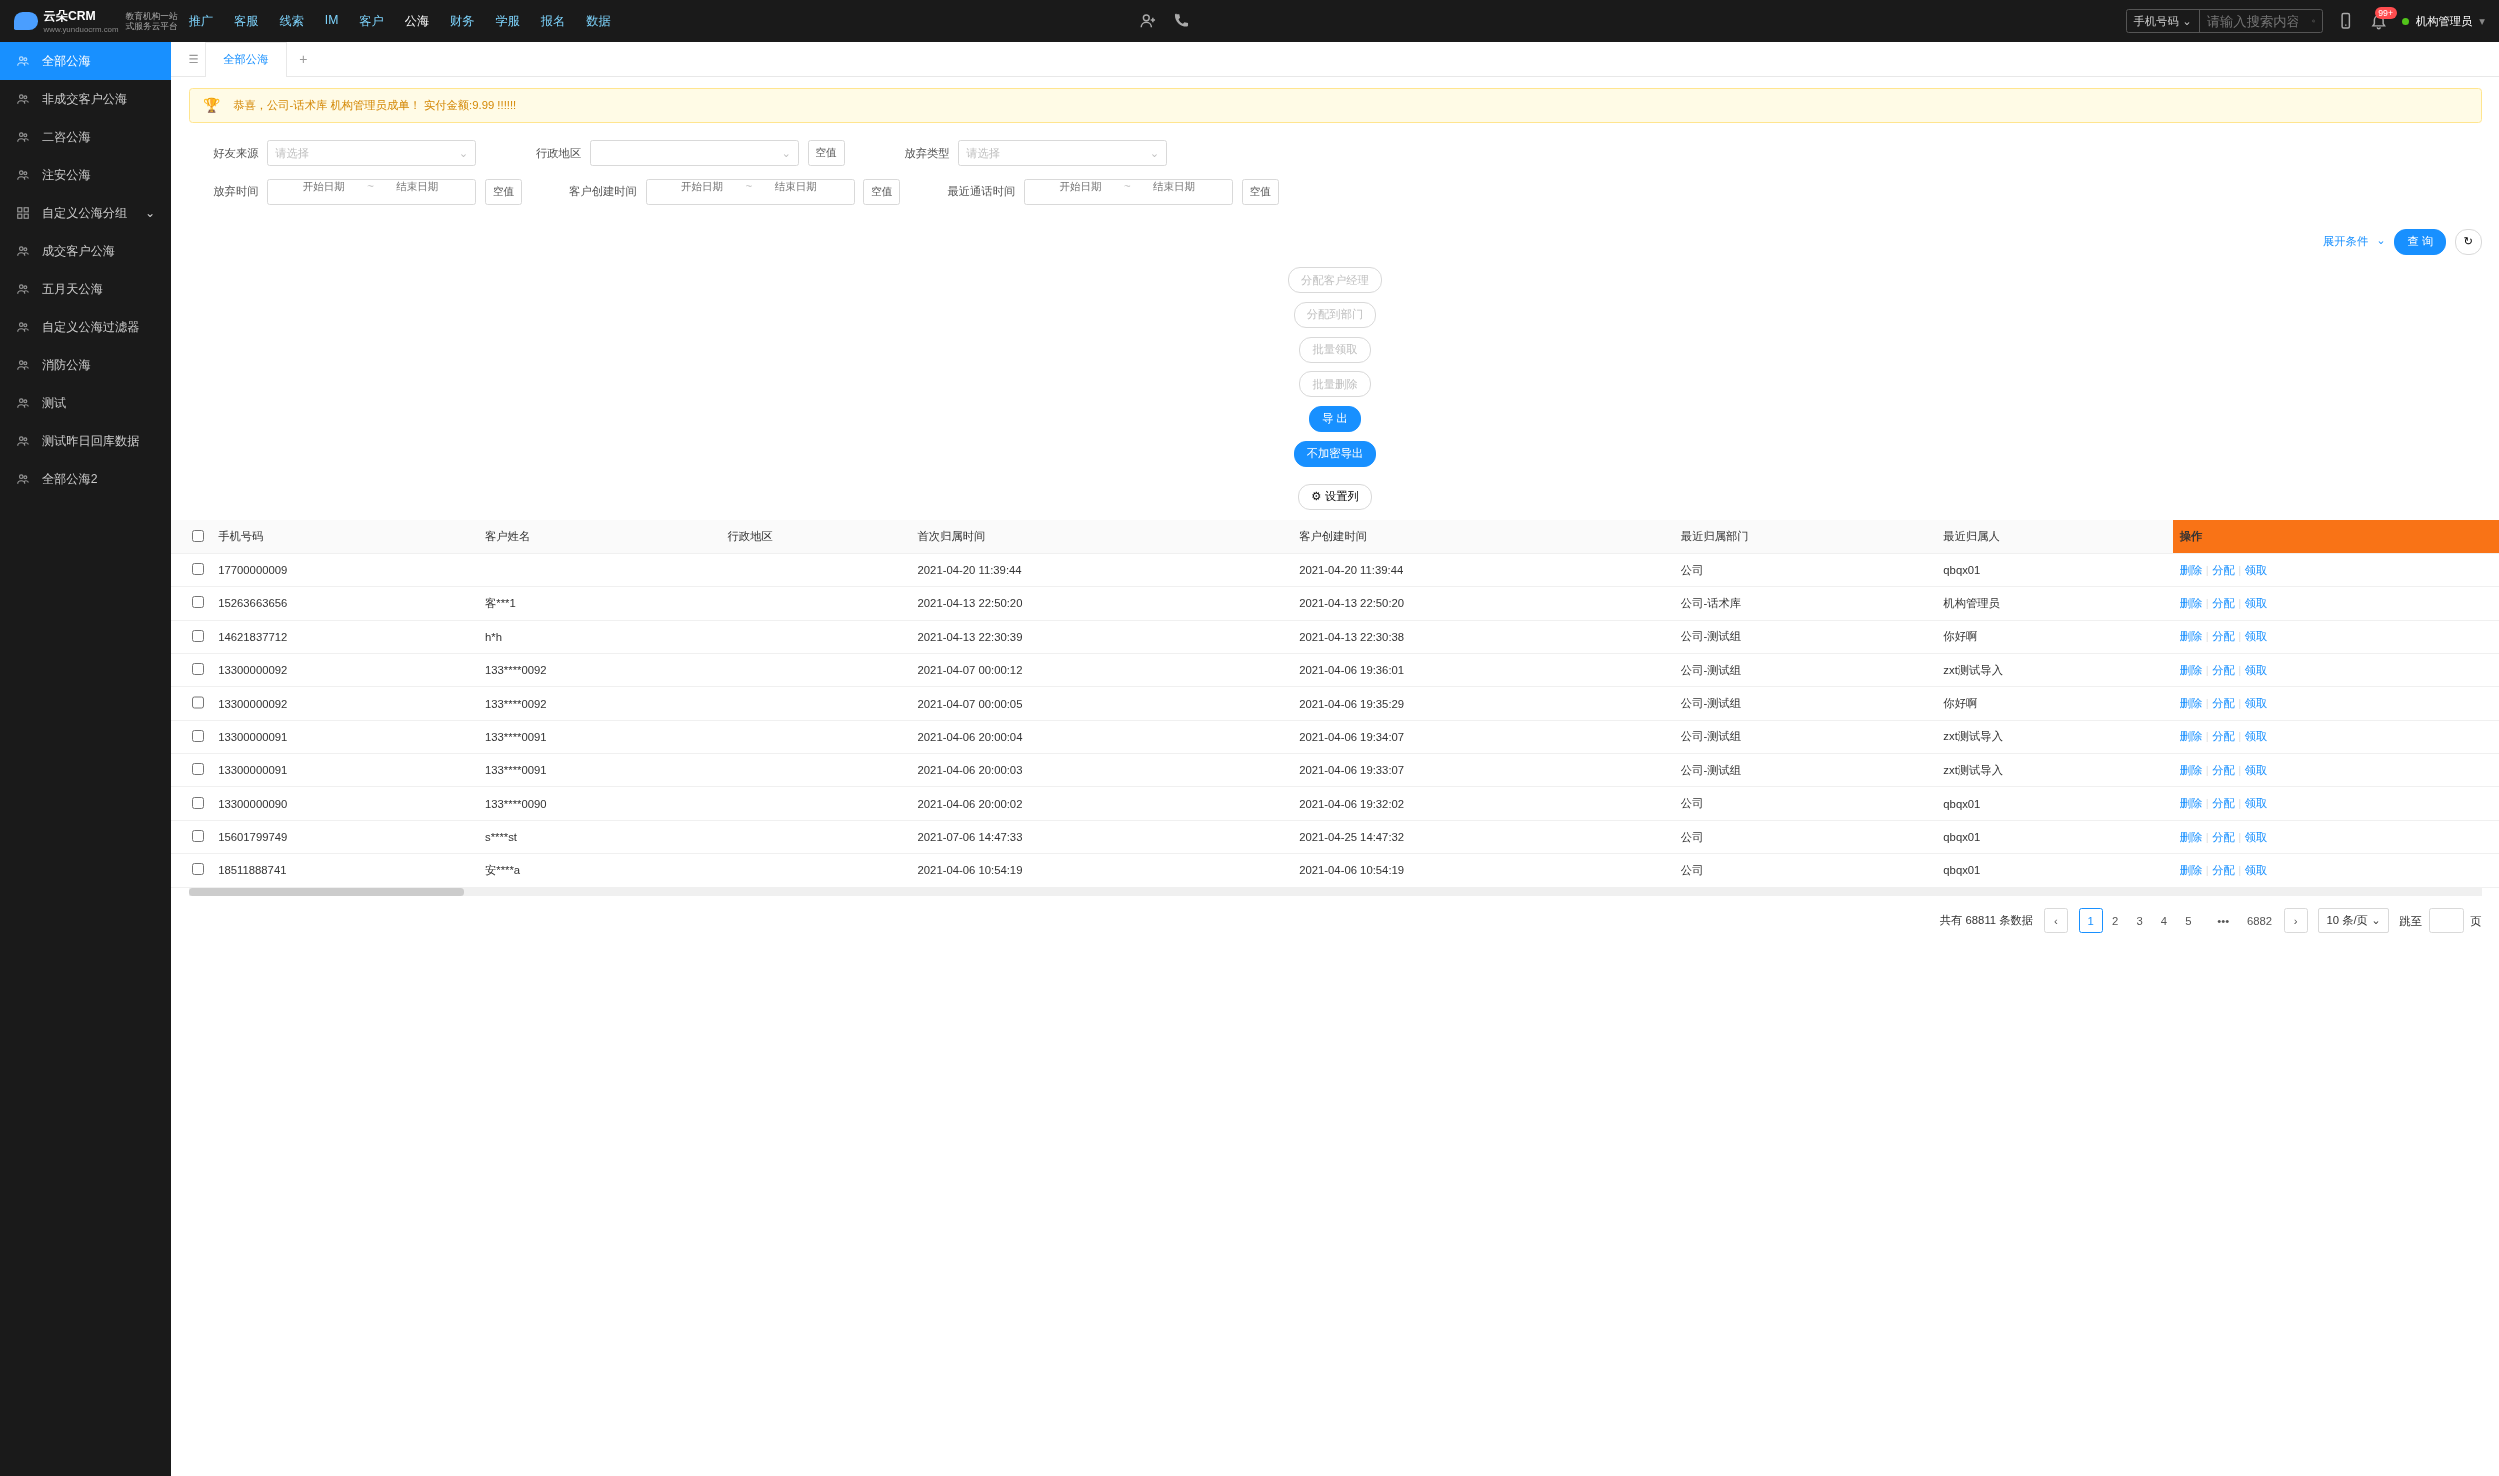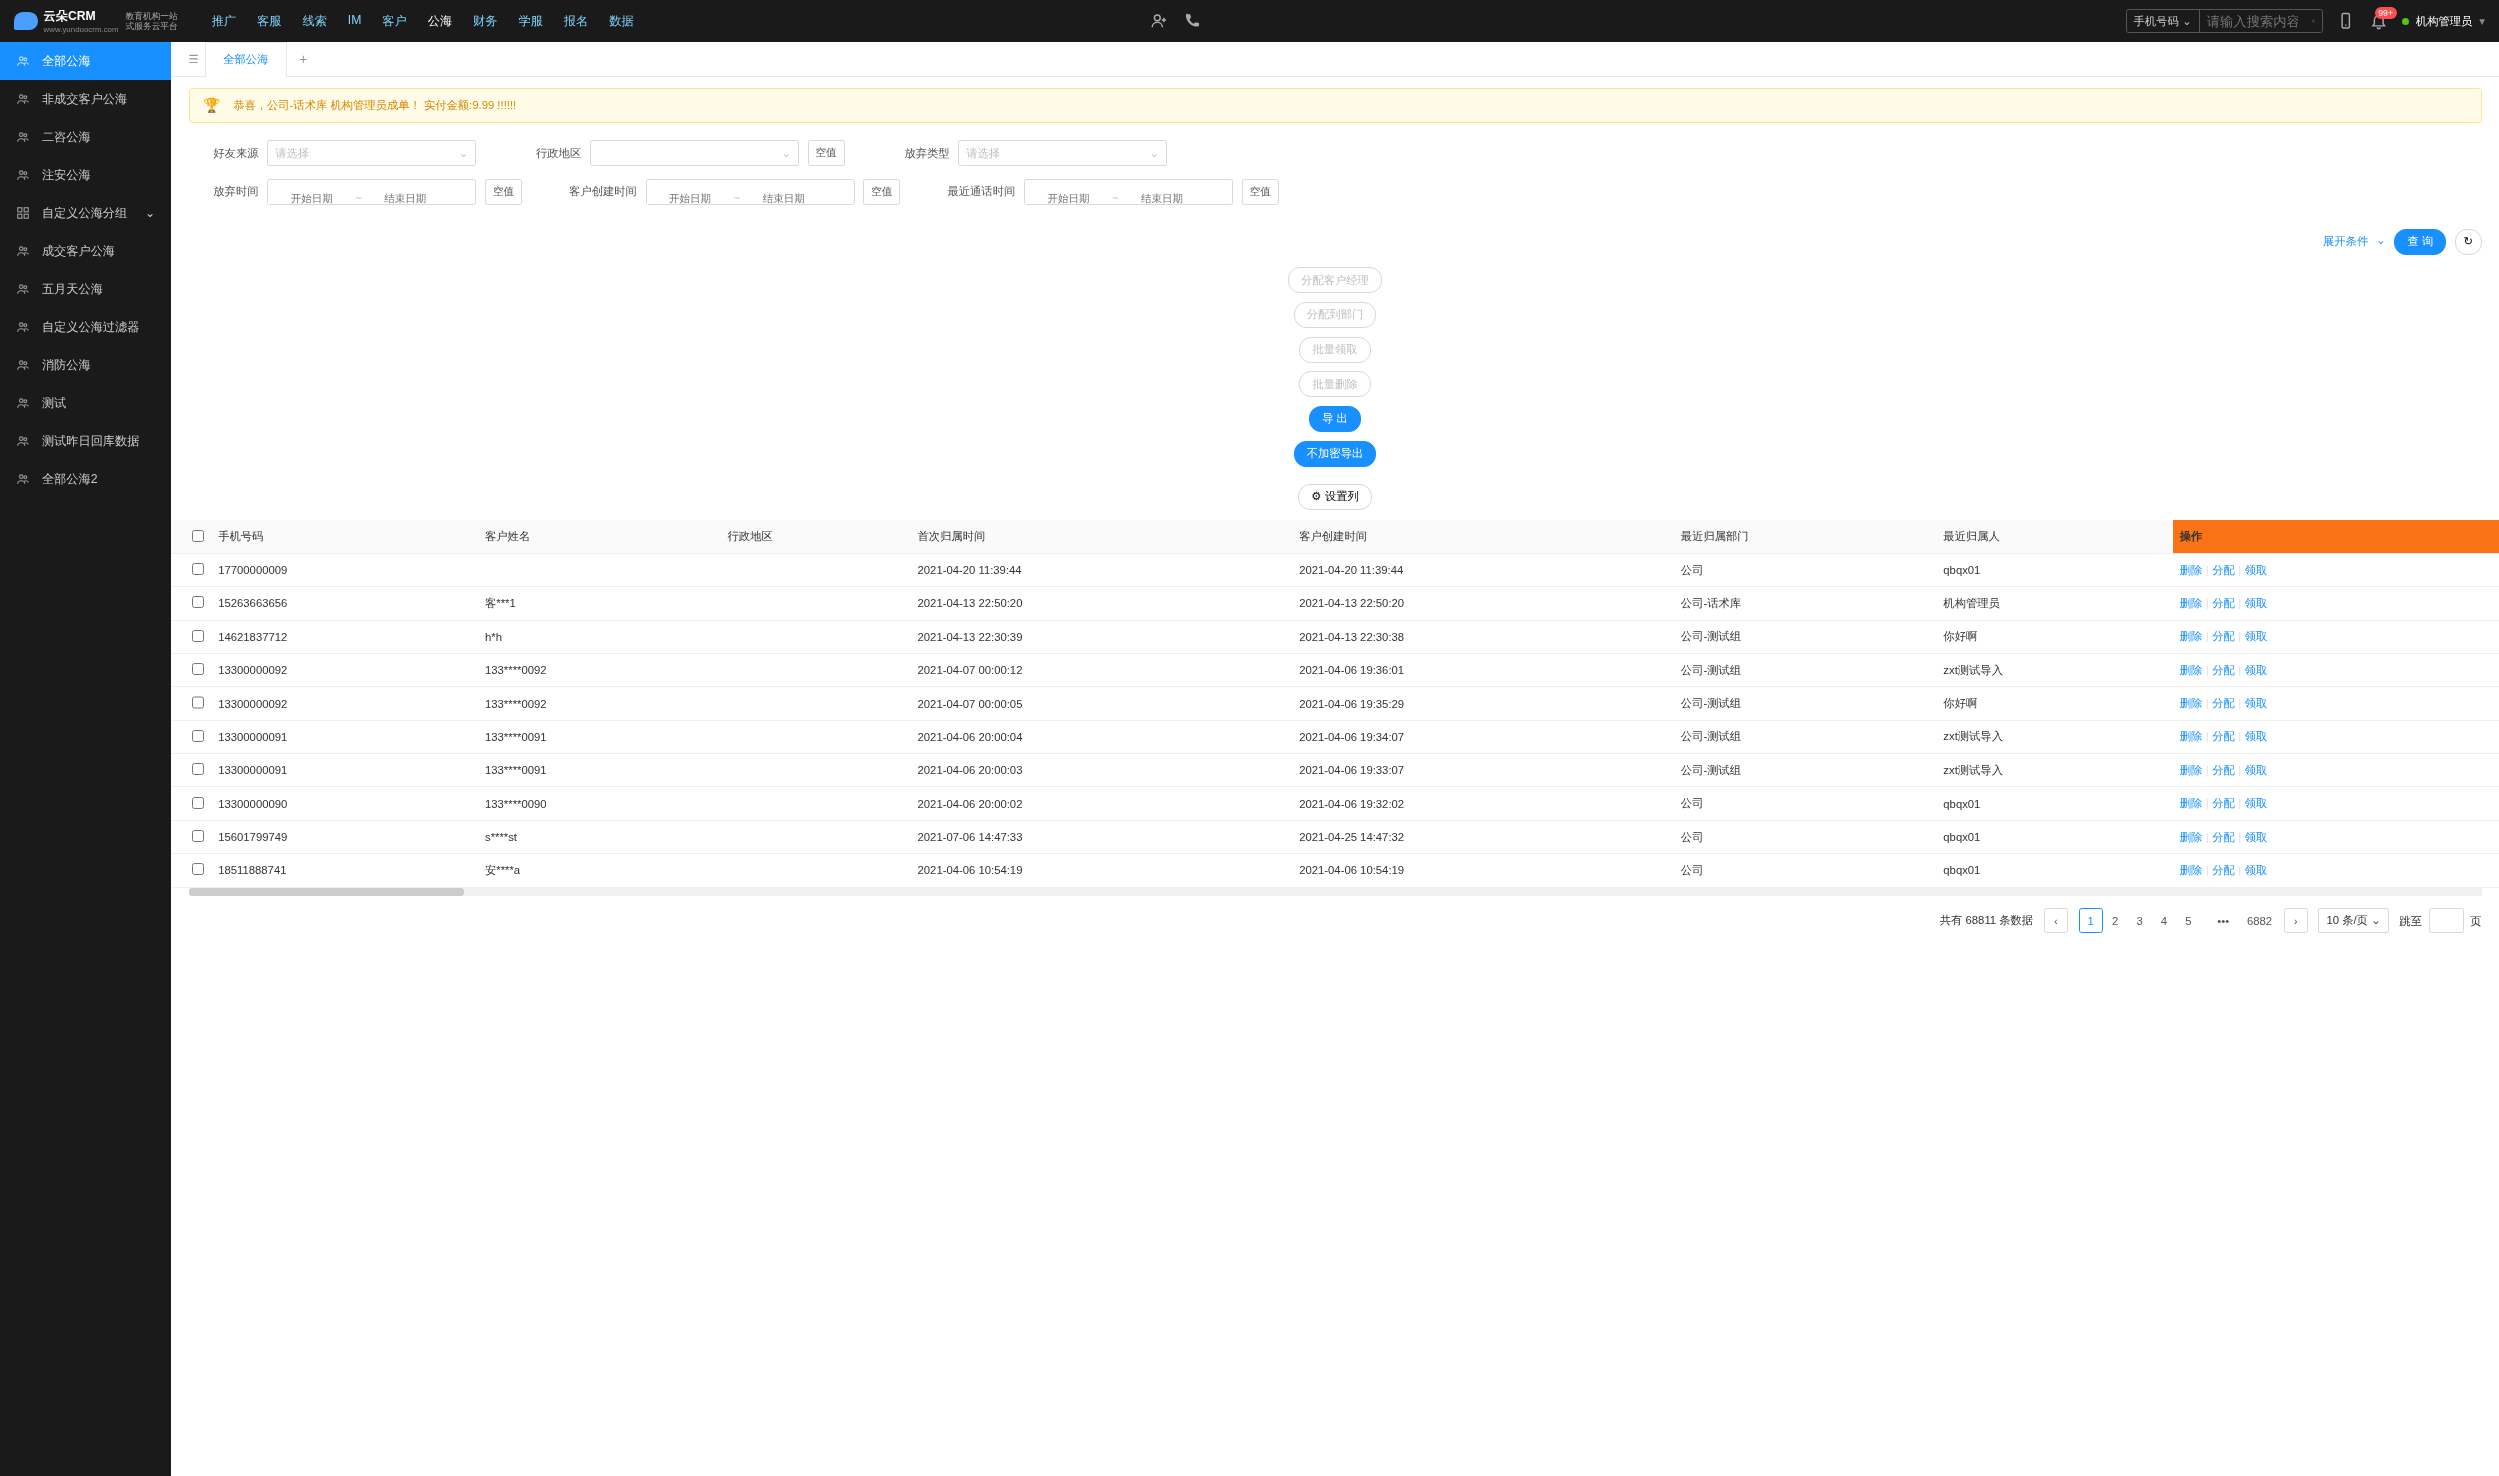--- a/index.html
+++ b/index.html
@@ -1,20 +1,20 @@
 <!DOCTYPE html>
 <html style="font-size:14px"><head>
 <meta charset="utf-8">
 <style>
 * { margin: 0; padding: 0; box-sizing: border-box; }
 body { font-family: -apple-system, "Microsoft YaHei", sans-serif; font-size: 11.3px; color: #333; background: #f5f5f5; }
 
 
 .header { height: 42px; background: #1a1a1a; display: flex; align-items: center; padding: 0 14px; color: #fff; }
-.logo { display: flex; align-items: center; margin-right: 34px; }
+.logo { display: flex; align-items: center; margin-right: 11px; }
 .logo-icon { width: 24.4px; height: 17.5px; background: #4a9eff; border-radius: 8.7px 8.7px 8.7px 1.7px; margin-right: 5.2px; position: relative; }
 .logo-text { font-size: 12.2px; font-weight: bold; }
 .logo-sub { font-size: 8.7px; color: #aaa; margin-left: 7px; line-height: 1.2; }
 .nav { display: flex; gap: 21px; flex: 1; }
 .nav-item { color: #7dd3fc; cursor: pointer; font-size: 12.2px; }
 .nav-item.active { color: #fff; font-weight: 500; }
 .header-icons { display: flex; align-items: center; gap: 15.7px; margin-left: 14px; }
 .icon-btn { width: 17.5px; height: 17.5px; color: #aaa; cursor: pointer; display: flex; align-items: center; justify-content: center; }
 .search-group { display: flex; align-items: center; border: 0.9px solid #555; border-radius: 2.6px; }
 .search-select { padding: 3.5px 7px; color: #ccc; border-right: 0.9px solid #555; font-size: 11.3px; display: flex; align-items: center; gap: 3.5px; }
@@ -46,21 +46,21 @@
 .trophy { color: #faad14; font-size: 14px; }
 
 
 .filters { padding: 7px 17.5px; }
 .filter-row { display: flex; gap: 35px; margin-bottom: 12.2px; }
 .filter-item { display: flex; align-items: center; gap: 8.7px; }
 .filter-label { width: 70px; text-align: right; color: #555; font-size: 11.3px; }
 .filter-label.wide { width: 80px; }
 .select { width: 209px; height: 26px; border: 0.9px solid #d9d9d9; border-radius: 2.6px; padding: 0 7px; display: flex; align-items: center; justify-content: space-between; color: #bfbfbf; cursor: pointer; }
 .select.mid { width: 209px; }
-.date-range { display: flex; align-items: flex-end; border: 0.9px solid #d9d9d9; border-radius: 2.6px; height: 26px; width: 209px; }
+.date-range { display: flex; align-items: flex-start; border: 0.9px solid #d9d9d9; border-radius: 2.6px; height: 26px; width: 209px; padding-left: 12px; }
 .date-range input { border: none; width: 87px; text-align: center; outline: none; font-size: 10.5px; }
 .date-sep { color: #bfbfbf; }
 .null-btn { height: 26px; padding: 0 7px; border: 0.9px solid #d9d9d9; border-radius: 2.6px; background: #fff; cursor: pointer; font-size: 10.5px; color: #555; }
 
 .filter-actions { display: flex; justify-content: flex-end; gap: 8.7px; padding: 5.2px 17.5px 12.2px; align-items: center; }
 .link { color: #1890ff; cursor: pointer; font-size: 11.3px; display: flex; gap: 8px; margin-left: 16px; }
 .btn { height: 26px; padding: 0 12.2px; border: 0.9px solid #d9d9d9; border-radius: 12px; background: #fff; cursor: pointer; font-size: 11.3px; display: inline-flex; align-items: center; gap: 3.5px; }
 .btn-primary { background: #1890ff; border-color: #1890ff; color: #fff; }
 .btn-icon { width: 26px; justify-content: center; }
 

